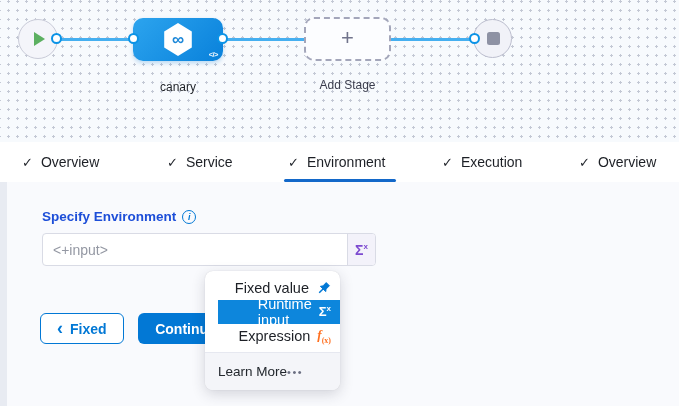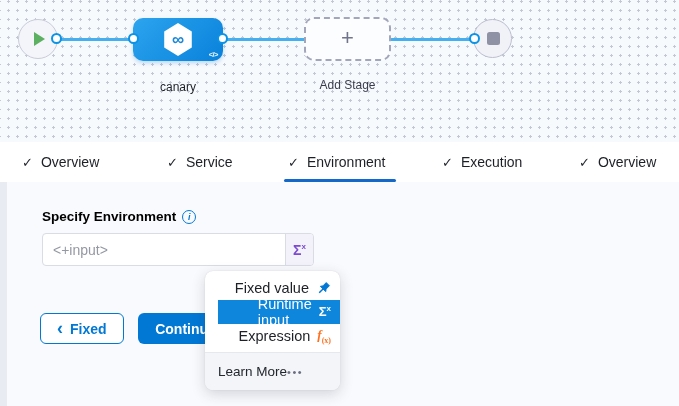--- a/index.html
+++ b/index.html
@@ -48,25 +48,25 @@
   .tab .check { font-size:13px; font-weight:700; color:#24272E; }
   .tab-overview { left:22px; } .tab-service { left:167px; } .tab-environment { left:288px; }
   .tab-execution { left:442px; } .tab-advanced { left:579px; }
   .tab.active::after { content:""; position:absolute; left:-4px; right:-10px; bottom:0;
     height:3px; background:#1368C9; border-radius:2px; }
 
   
   .panel { position:relative; width:679px; height:224px; background:#F9FAFD; }
   .panel-strip { position:absolute; left:0; top:0; bottom:0; width:7px; background:#E8EBF2; }
   .field-label-row { position:absolute; left:42px; top:27px; display:flex; align-items:center; gap:6px; }
-  .field-label { font-size:13.5px; font-weight:700; color:#000000;text-align:right; }
+  .field-label { font-size:13.5px; font-weight:700; color:#1d4ed8;text-align:right; }
   .info-icon { width:14px; height:14px; border:1.3px solid #0278D5; border-radius:50%;
     color:#0278D5; font-size:9px; font-weight:700; display:inline-flex;
     align-items:center; justify-content:center; font-style:italic; }
-  .env-input { position:absolute; left:42px; top:51px; width:272px; height:33px;
+  .env-input { position:absolute; left:42px; top:51px; width:334px; height:33px;
     background:#fff; border:1px solid #D9DBE5; border-radius:4px; display:flex; overflow:hidden; }
   .env-input-text { flex:1; display:flex; align-items:center; padding-left:10px;
     font-size:14px; color:#9498A3; }
   .multitype-btn { width:28px; border-left:1px solid #D9DBE5; background:#F3F2FA;
     display:flex; align-items:center; justify-content:center; cursor:pointer; }
   .sigma { color:#7D4BD0; font-size:14px; font-weight:700;text-align:right; }
   .sigma sup, .sigma-sup { font-size:8px; font-weight:700; vertical-align:super; }
 
   .btn-back { position:absolute; left:40px; top:131px; height:31px; padding:0 16px;
     background:#fff; border:1.5px solid #0278D5; border-radius:6px; color:#0278D5;

